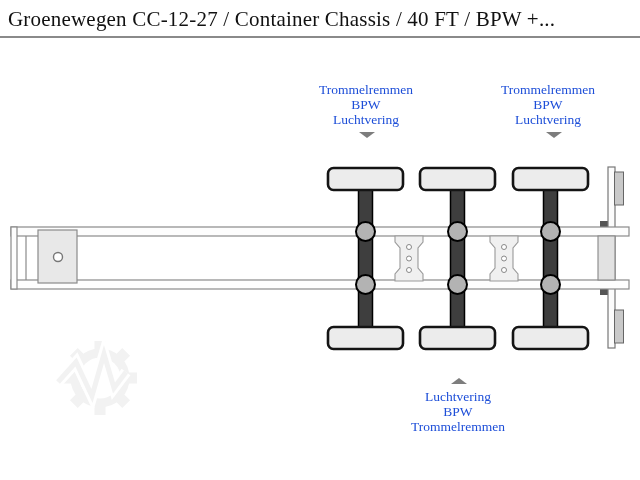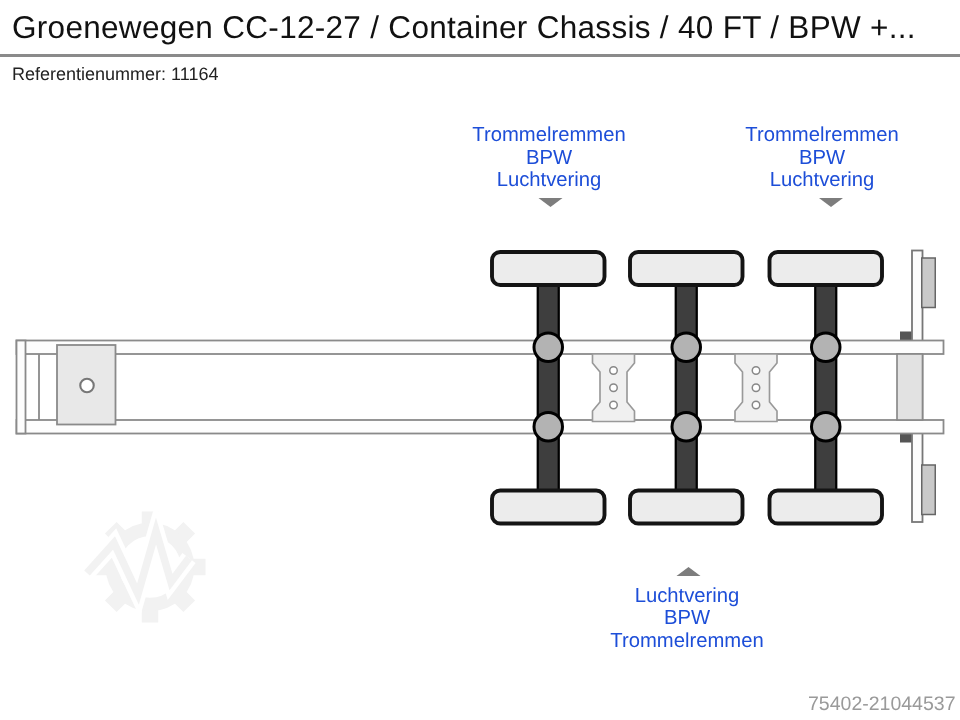--- a/index.html
+++ b/index.html
@@ -1,18 +1,18 @@
 <!DOCTYPE html>
 <html><head>
 <meta charset="utf-8">
 <style>
   html,body{margin:0;padding:0;background:#fff;}
   .stage{
     position:relative;width:640px;height:480px;background:#ffffff;overflow:hidden;
-    font-family:Liberation Sans, sans-serif;
+    font-family:Liberation Serif, serif;
   }
   .page-title{
     position:absolute;left:8px;top:6px;width:628px;
     font-size:21px;line-height:26px;color:#111;letter-spacing:.2px;
     white-space:nowrap;overflow:hidden;
   }
   .title-rule{
     position:absolute;left:0;top:36px;width:640px;height:2px;background:#8a8a8a;
   }
   .ref-number{
@@ -38,21 +38,20 @@
     position:absolute;right:3px;top:461px;font-size:13px;color:#9a9a9a;
   }
 </style>
 </head>
 <body>
 
 <div class="stage">
 
   <div class="page-title">Groenewegen CC-12-27 / Container Chassis / 40 FT / BPW +...</div>
   <div class="title-rule"></div>
-  <div class="ref-number">Referentienummer: 11164</div>
 
   <div class="axle-label" style="left:366px;top:82px;">
     <div>Trommelremmen</div>
     <div>BPW</div>
     <div>Luchtvering</div>
   </div>
   <span class="arrow-down" style="left:367px;top:132px;"></span>
 
   <div class="axle-label" style="left:548px;top:82px;">
     <div>Trommelremmen</div>
@@ -139,15 +138,14 @@
     </g>
   </svg>
 
   <span class="arrow-up" style="left:459px;top:378px;"></span>
   <div class="axle-label" style="left:458px;top:389px;">
     <div>Luchtvering</div>
     <div>BPW</div>
     <div>Trommelremmen</div>
   </div>
 
-  <div class="image-id">75402-21044537</div>
 
 </div>
 
 </body></html>

